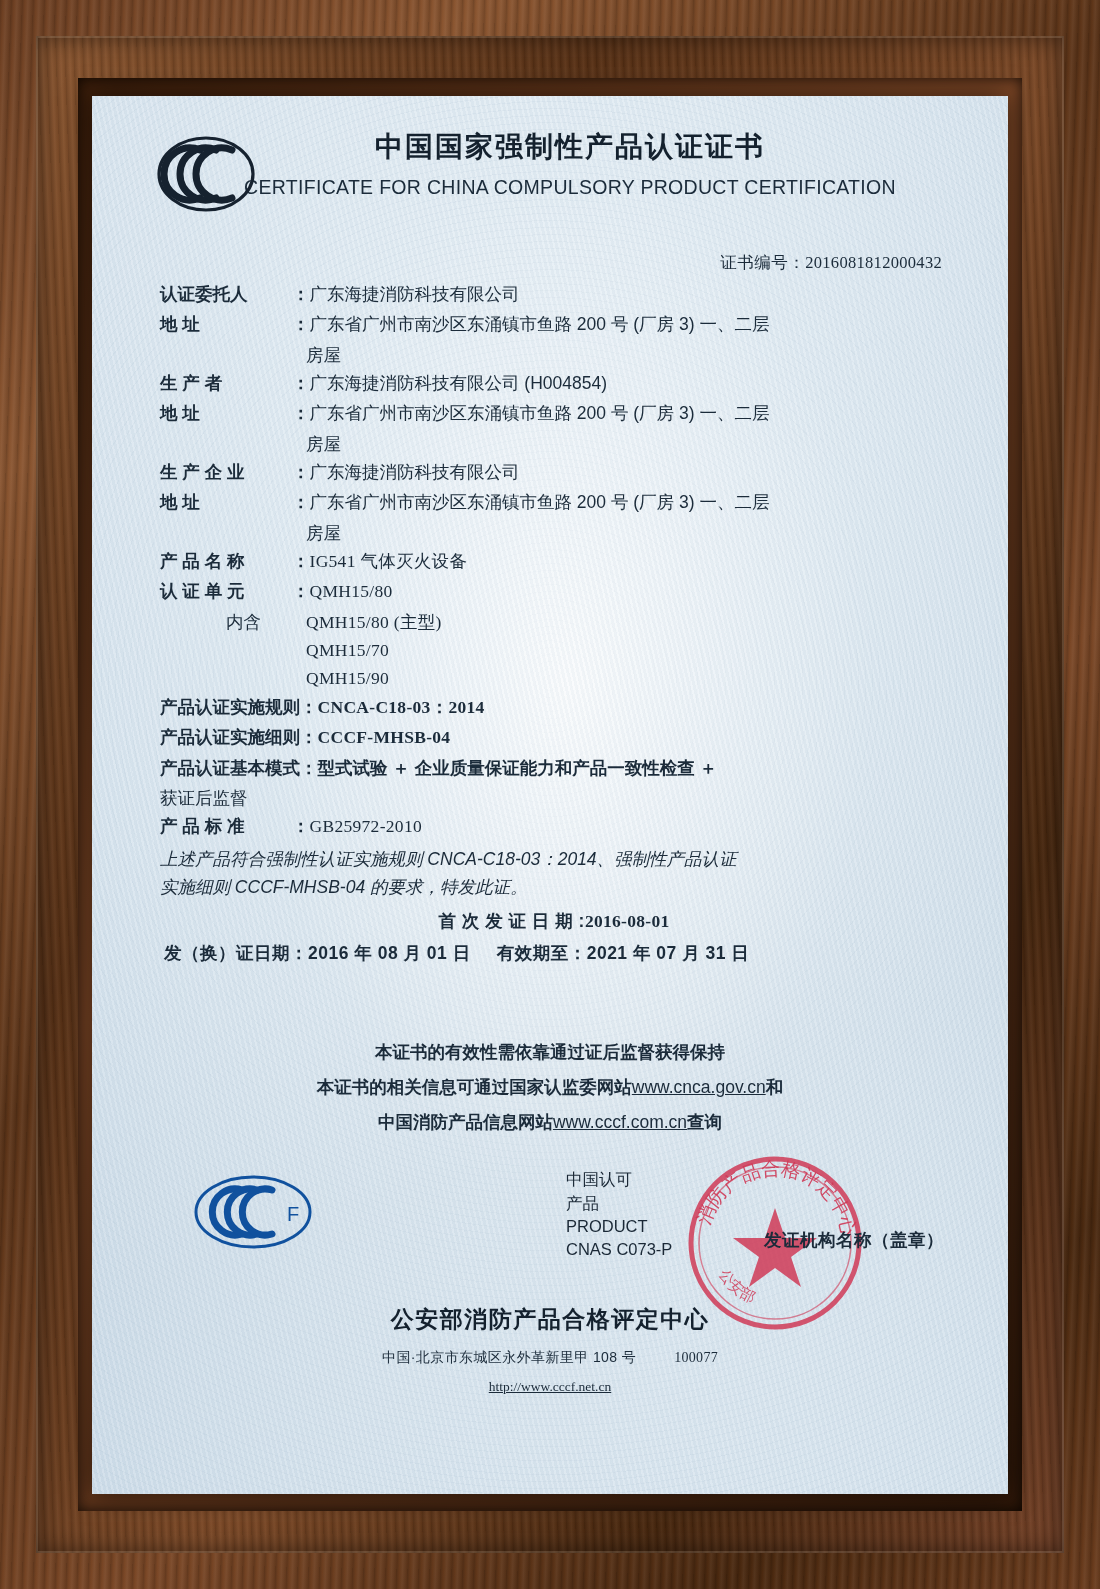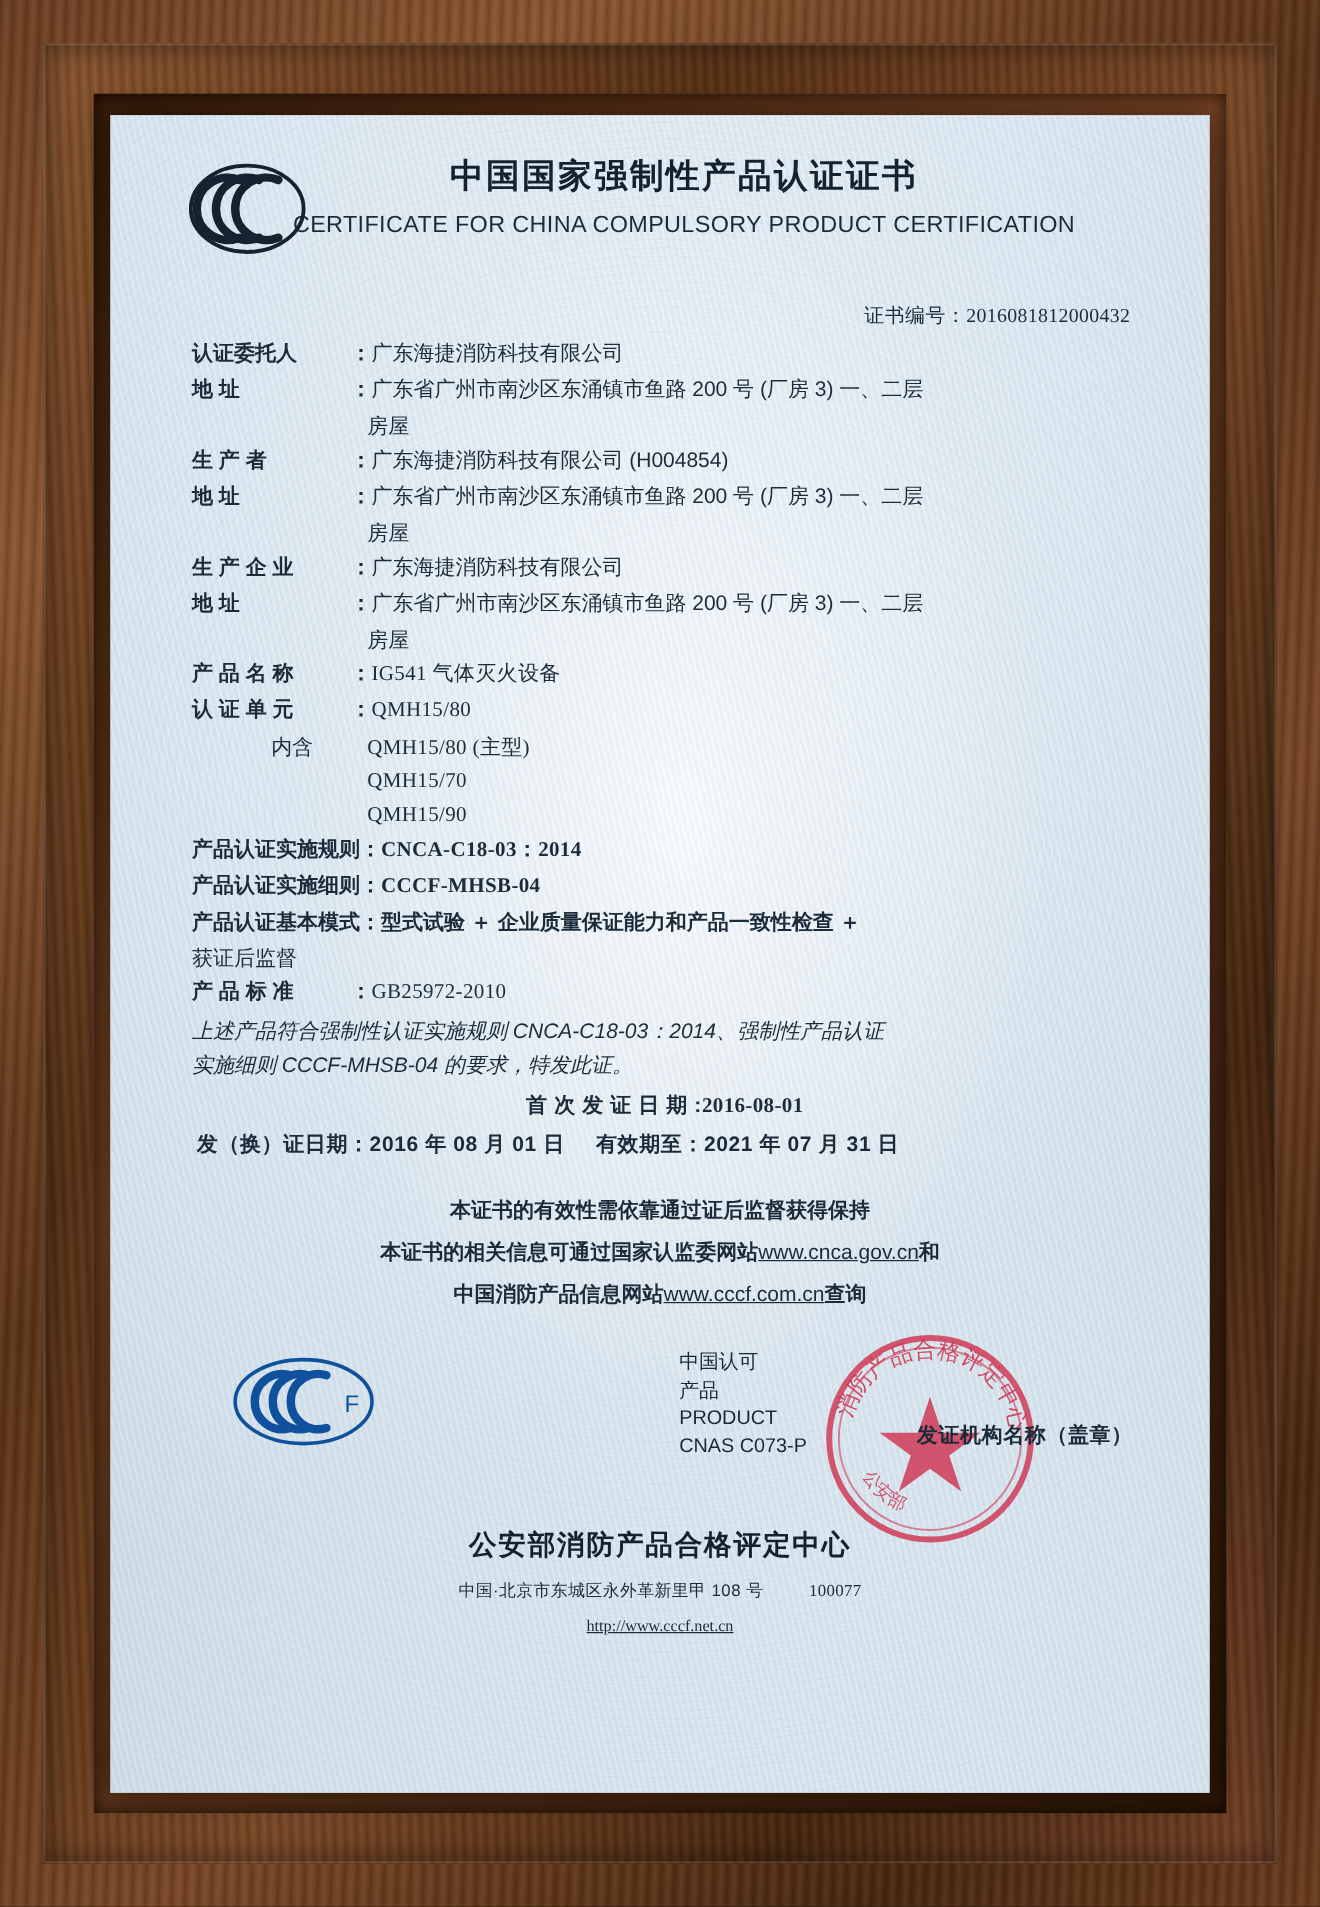--- a/index.html
+++ b/index.html
@@ -173,21 +173,21 @@
   .issue-line {
     margin-top: 4px;
     font-weight: bold;
     letter-spacing: 0.5px;
     padding-left: 4px;
   }
   .issue-line .gap { display: inline-block; width: 26px; }
 
   
   .notes {
-    margin-top: 24px;
+    margin-top: 68px;
     text-align: center;
     font-size: 17.5px;
     line-height: 2.0;
     font-weight: bold;
   }
   .notes .u {
     text-decoration: underline;
     font-weight: normal;
   }
 
@@ -225,21 +225,21 @@
   }
   .seal {
     position: absolute;
     right: 96px; top: -16px;
     width: 186px; height: 186px;
     opacity: 0.92;
   }
 
   
   .footer {
-    margin-top: 40px;
+    margin-top: 28px;
     text-align: center;
   }
   .footer-org {
     font-size: 23px;
     font-weight: bold;
     letter-spacing: 1.5px;
     color: #14212e;
   }
   .footer-addr {
     margin-top: 14px;

